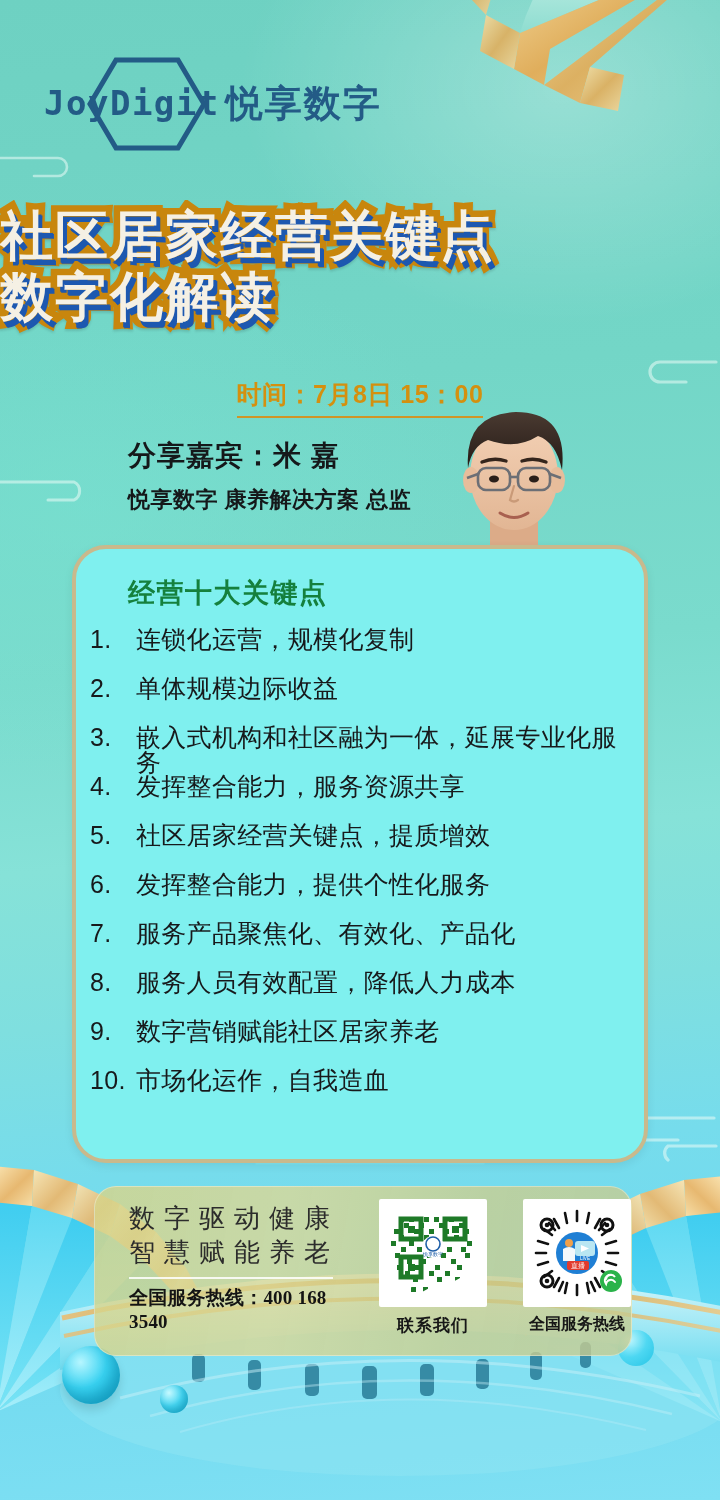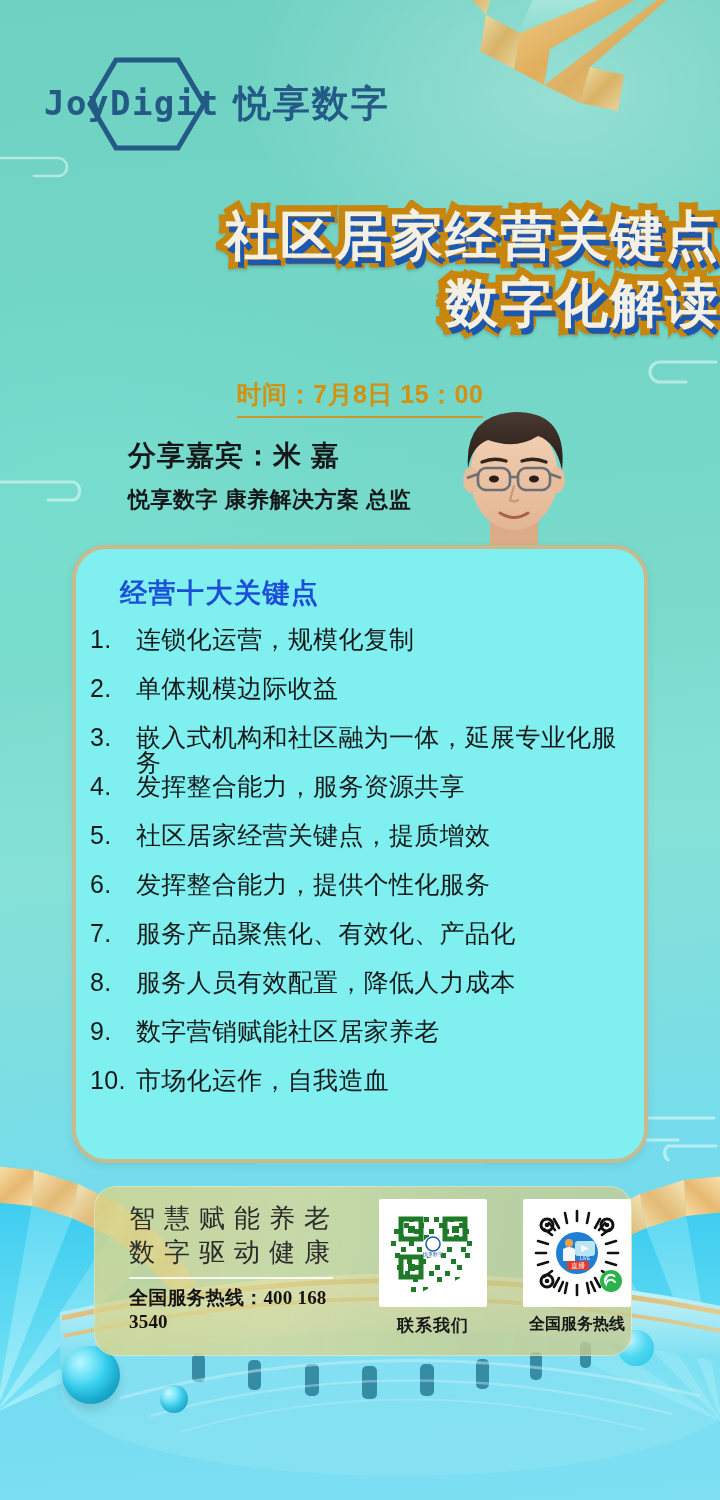--- a/index.html
+++ b/index.html
@@ -26,42 +26,42 @@
   .watermark-house{
     position:absolute;left:245px;top:905px;width:250px;height:260px;
     pointer-events:none;opacity:.32;
   }
 
   .podium{position:absolute;left:0;bottom:0;width:720px;height:230px;pointer-events:none;}
 
   .sphere{position:absolute;border-radius:50%;pointer-events:none;}
 
   
-  .logo-wrap{position:absolute;left:44px;top:72px;height:62px;display:flex;align-items:center;gap:8px;}
+  .logo-wrap{position:absolute;left:44px;top:72px;height:62px;display:flex;align-items:center;}
   .logo-hex{position:absolute;left:42px;top:-16px;width:122px;height:96px;pointer-events:none;}
   .logo-en{
     position:relative;z-index:2;font-family:"DejaVu Sans Mono","Liberation Mono",monospace;
     font-weight:bold;font-size:34px;letter-spacing:1.5px;color:#235b86;line-height:1;
   }
   .logo-cn{
     position:relative;z-index:2;font-size:37px;font-weight:bold;color:#235b86;
     letter-spacing:2px;line-height:1;margin-left:6px;
   }
 
   
-  .title-block{position:absolute;left:0;top:206px;width:720px;text-align:right;}
+  .title-block{position:absolute;left:0;top:206px;width:720px;text-align:left;}
   .title-line{
     font-size:53px;font-weight:bold;letter-spacing:2px;line-height:1.12;
     color:#f5f0e4;
     -webkit-text-stroke:13px #c8860d;
     paint-order:stroke fill;
     text-shadow:3px 5px 0 #1d58b0, 4px 6px 0 #1d58b0;
     filter:drop-shadow(0 2px 1px rgba(0,0,0,.12));
   }
-  .title-line.l2{margin-top:8px;}
+  .title-line.l2{margin-top:2px;}
 
   .time-row{
     position:absolute;left:0;top:378px;width:720px;text-align:center;text-decoration:underline;
   }
   .time-text{
     display:inline-block;font-size:25px;font-weight:bold;color:#d4900f;
     letter-spacing:.5px;padding-bottom:5px;border-bottom:2px solid #cf9527;
   }
 
   
@@ -73,22 +73,22 @@
   .portrait{position:absolute;left:404px;top:390px;width:220px;height:300px;}
 
   
   .card{
     position:absolute;left:72px;top:545px;width:568px;height:610px;
     background:#7ff0ef;border:4px solid #c9b98c;border-radius:34px;
     box-shadow:0 3px 10px rgba(0,0,0,.07);
     overflow:hidden;
   }
   .card-head{
-    position:absolute;left:44px;top:26px;font-size:27px;font-weight:bold;
-    color:#1d4ed8;letter-spacing:1.5px;
+    position:absolute;left:52px;top:26px;font-size:27px;font-weight:bold;
+    color:#15803d;letter-spacing:1.5px;
   }
   .keylist{position:absolute;left:10px;top:78px;width:548px;margin:0;padding:0;list-style:none;}
   .keylist li{
     display:flex;align-items:baseline;font-size:25px;color:#17191b;
     line-height:1;height:49px;letter-spacing:.3px;
   }
   .keylist li .num{width:46px;text-align:left;flex:0 0 46px;padding-left:4px;}
   .keylist li .txt{flex:1;}
 
   
@@ -402,22 +402,22 @@
         </li>
         <li>
           <span class="num">10.</span>
           <span class="txt">市场化运作，自我造血</span>
         </li>
       </ul>
   </div>
 
   <div class="bottom-card">
     <div class="slogan">
+      <div class="slogan-l">数字驱动健康</div>
       <div class="slogan-l">智慧赋能养老</div>
-      <div class="slogan-l">数字驱动健康</div>
       <div class="slogan-rule"></div>
       <div class="hotline">全国服务热线：400 168 3540</div>
     </div>
 
     <div class="qr-group">
 
       <div class="qr-item">
         <div class="qr-box">
           <svg width="108" height="108" viewBox="0 0 108 108">
             <clipPath id="bubbleclip">

